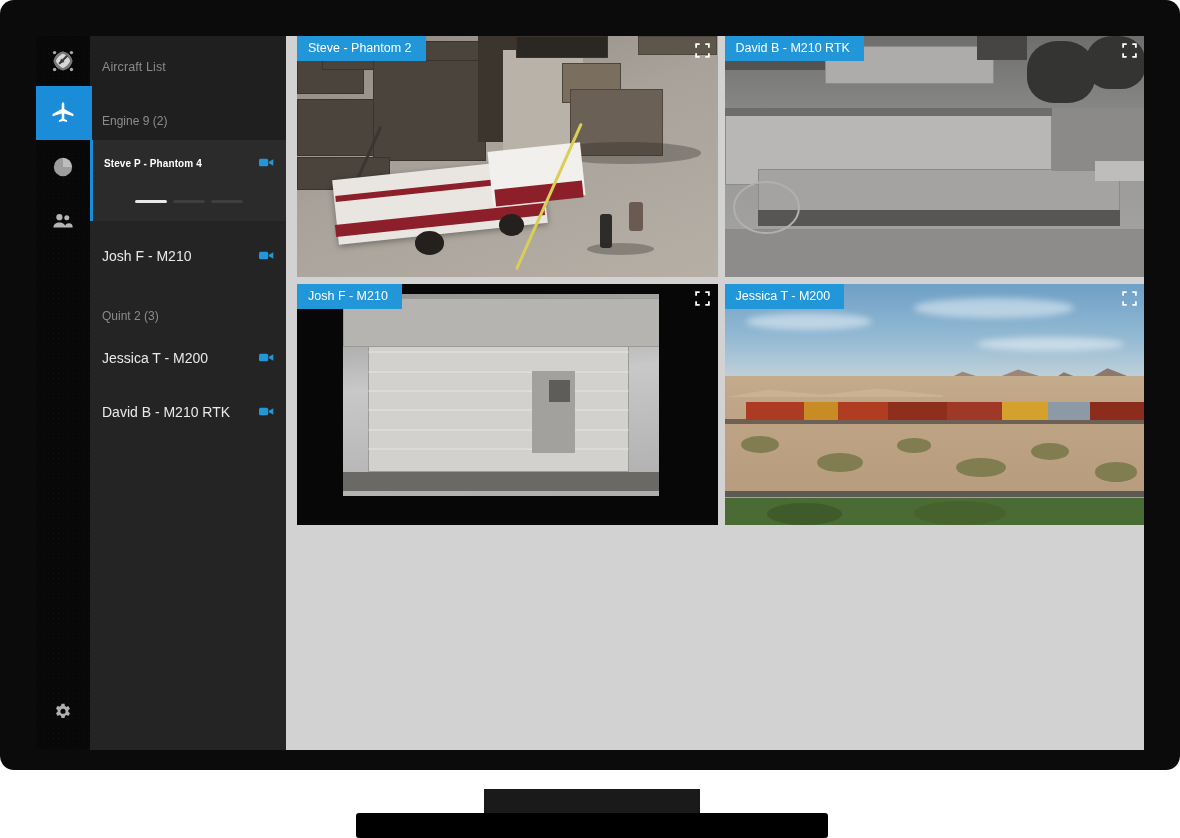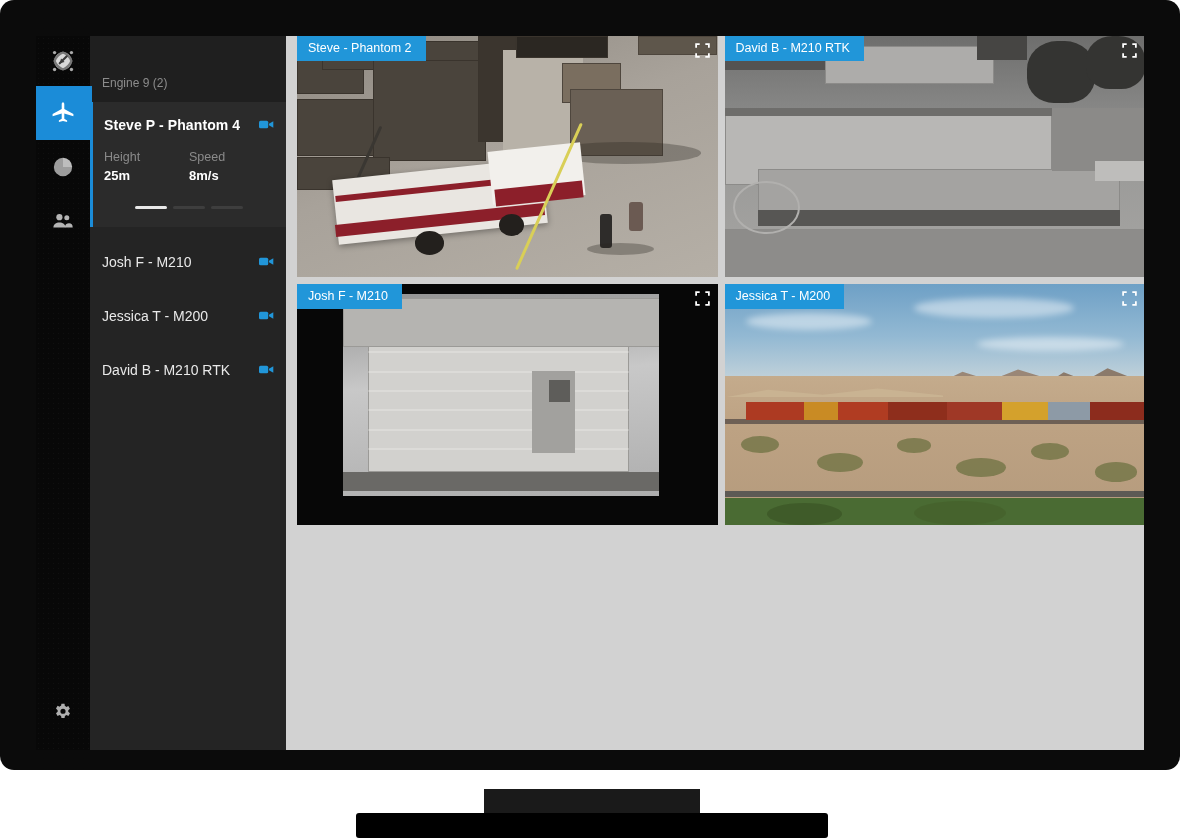--- a/index.html
+++ b/index.html
@@ -88,21 +88,21 @@
   .drone-card {
     background: #2b2b2b;
     border-left: 3px solid #1b8cd8;
     padding: 14px 12px 8px 11px;
     position: relative;
   }
   .drone-card-title-row {
     display:flex; align-items:center; justify-content:space-between;
   }
   .drone-title {
-    color:#ffffff; font-size:14px; font-weight:bold; letter-spacing:.1px;
+    color:#ffffff; font-size:10px; font-weight:bold; letter-spacing:.1px;
   }
   .cam-badge { flex:none; }
 
   .stats { margin-top: 16px; }
   .stat-row { display:flex; margin-bottom: 11px; }
   .stat-col { width: 50%; }
   .stat-label { color:#8a8a8a; font-size:12.5px; margin-bottom:4px; }
   .stat-value { color:#ffffff; font-size:13px; font-weight:bold; }
 
   .pager { display:flex; gap:6px; justify-content:center; padding:12px 0 10px; }
@@ -272,64 +272,56 @@
         <span class="rail-icon">
           <svg width="20" height="20" viewBox="0 0 24 24" fill="#b0b0b0">
             <path d="M19.4 13a7.6 7.6 0 0 0 0-2l2-1.6-1.9-3.3-2.4 1a7.7 7.7 0 0 0-1.8-1L15 3.2H11.2l-.4 2.6a7.7 7.7 0 0 0-1.8 1l-2.4-1L4.7 9.1 6.7 11a7.6 7.6 0 0 0 0 2l-2 1.6 1.9 3.3 2.4-1c.55.43 1.16.77 1.8 1l.4 2.6h3.8l.4-2.6c.64-.23 1.25-.57 1.8-1l2.4 1 1.9-3.3zM13.1 15.4a3.1 3.1 0 1 1 0-6.2 3.1 3.1 0 0 1 0 6.2z" transform="translate(-1.1,0)"></path>
           </svg>
         </span>
       </div>
     </div>
 
     <div id="panel">
 
+      <div class="panel-head">Aircraft List</div>
       <div class="panel-head-pad"></div>
       <div class="group-label">Engine 9 (2)</div>
 
       <div class="drone-card">
         <div class="drone-card-title-row">
           <span class="drone-title">Steve P - Phantom 4</span>
           <span class="cam-badge">
             <svg width="15" height="11" viewBox="0 0 22 14">
               <rect x="0" y="1.5" width="13.5" height="11" rx="2.2" fill="#2196d9"></rect>
               <path d="M14.6 6 L21 2.2 v9.6 L14.6 8 Z" fill="#2196d9"></path>
             </svg>
           </span>
         </div>
 
         <div class="stats">
-          <div class="stat-row">
-            <div class="stat-col">
-              <div class="stat-label">Height</div>
-              <div class="stat-value">25m</div>
-            </div>
-            <div class="stat-col">
-              <div class="stat-label">Speed</div>
-              <div class="stat-value">8m/s</div>
-            </div>
-          </div>
         </div>
 
         <div class="pager">
           <span class="on"></span>
           <span></span>
           <span></span>
         </div>
       </div>
 
       <div class="drone-row gap-top">
         <span class="name">Josh F - M210</span>
         <span class="cam-badge">
           <svg width="15" height="11" viewBox="0 0 22 14">
             <rect x="0" y="1.5" width="13.5" height="11" rx="2.2" fill="#2196d9"></rect>
             <path d="M14.6 6 L21 2.2 v9.6 L14.6 8 Z" fill="#2196d9"></path>
           </svg>
         </span>
       </div>
 
+      <div class="group-label second">Quint 2 (3)</div>
 
       <div class="drone-row">
         <span class="name">Jessica T - M200</span>
         <span class="cam-badge">
           <svg width="15" height="11" viewBox="0 0 22 14">
             <rect x="0" y="1.5" width="13.5" height="11" rx="2.2" fill="#2196d9"></rect>
             <path d="M14.6 6 L21 2.2 v9.6 L14.6 8 Z" fill="#2196d9"></path>
           </svg>
         </span>
       </div>

